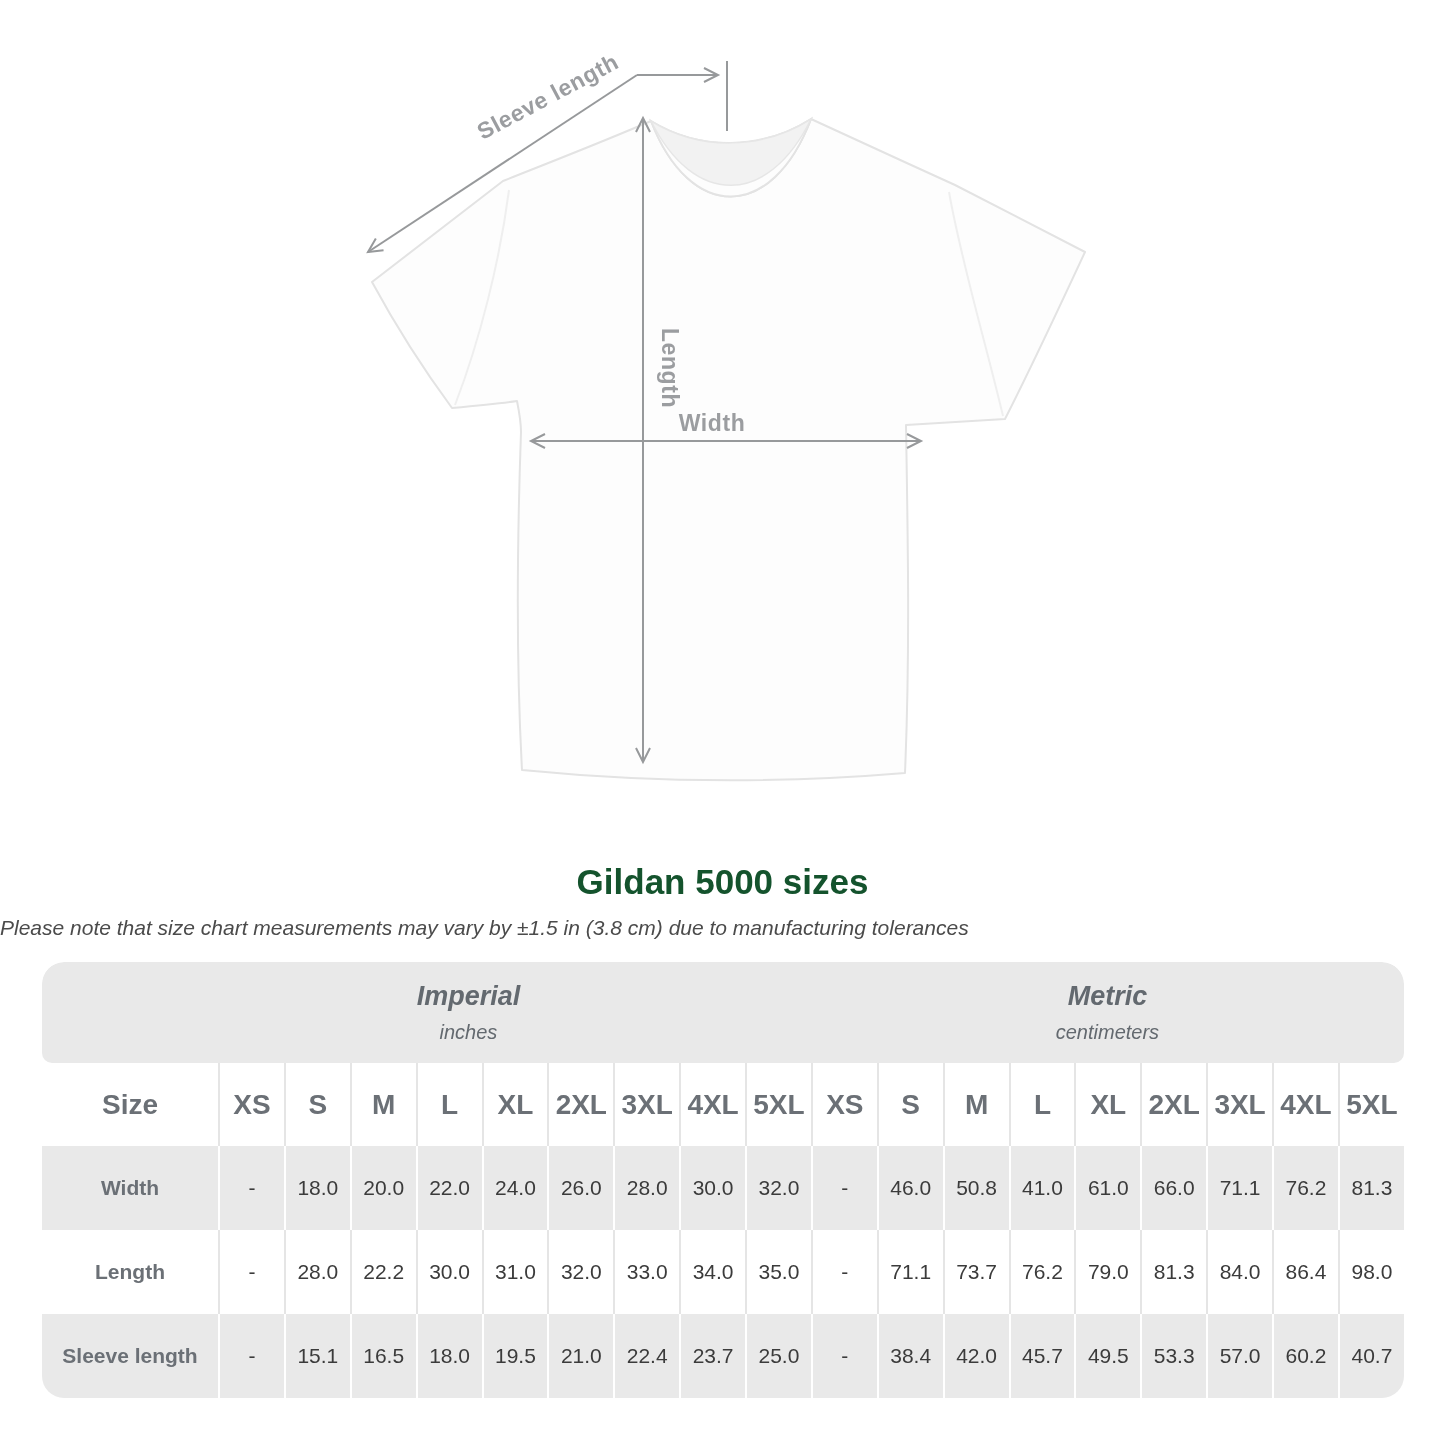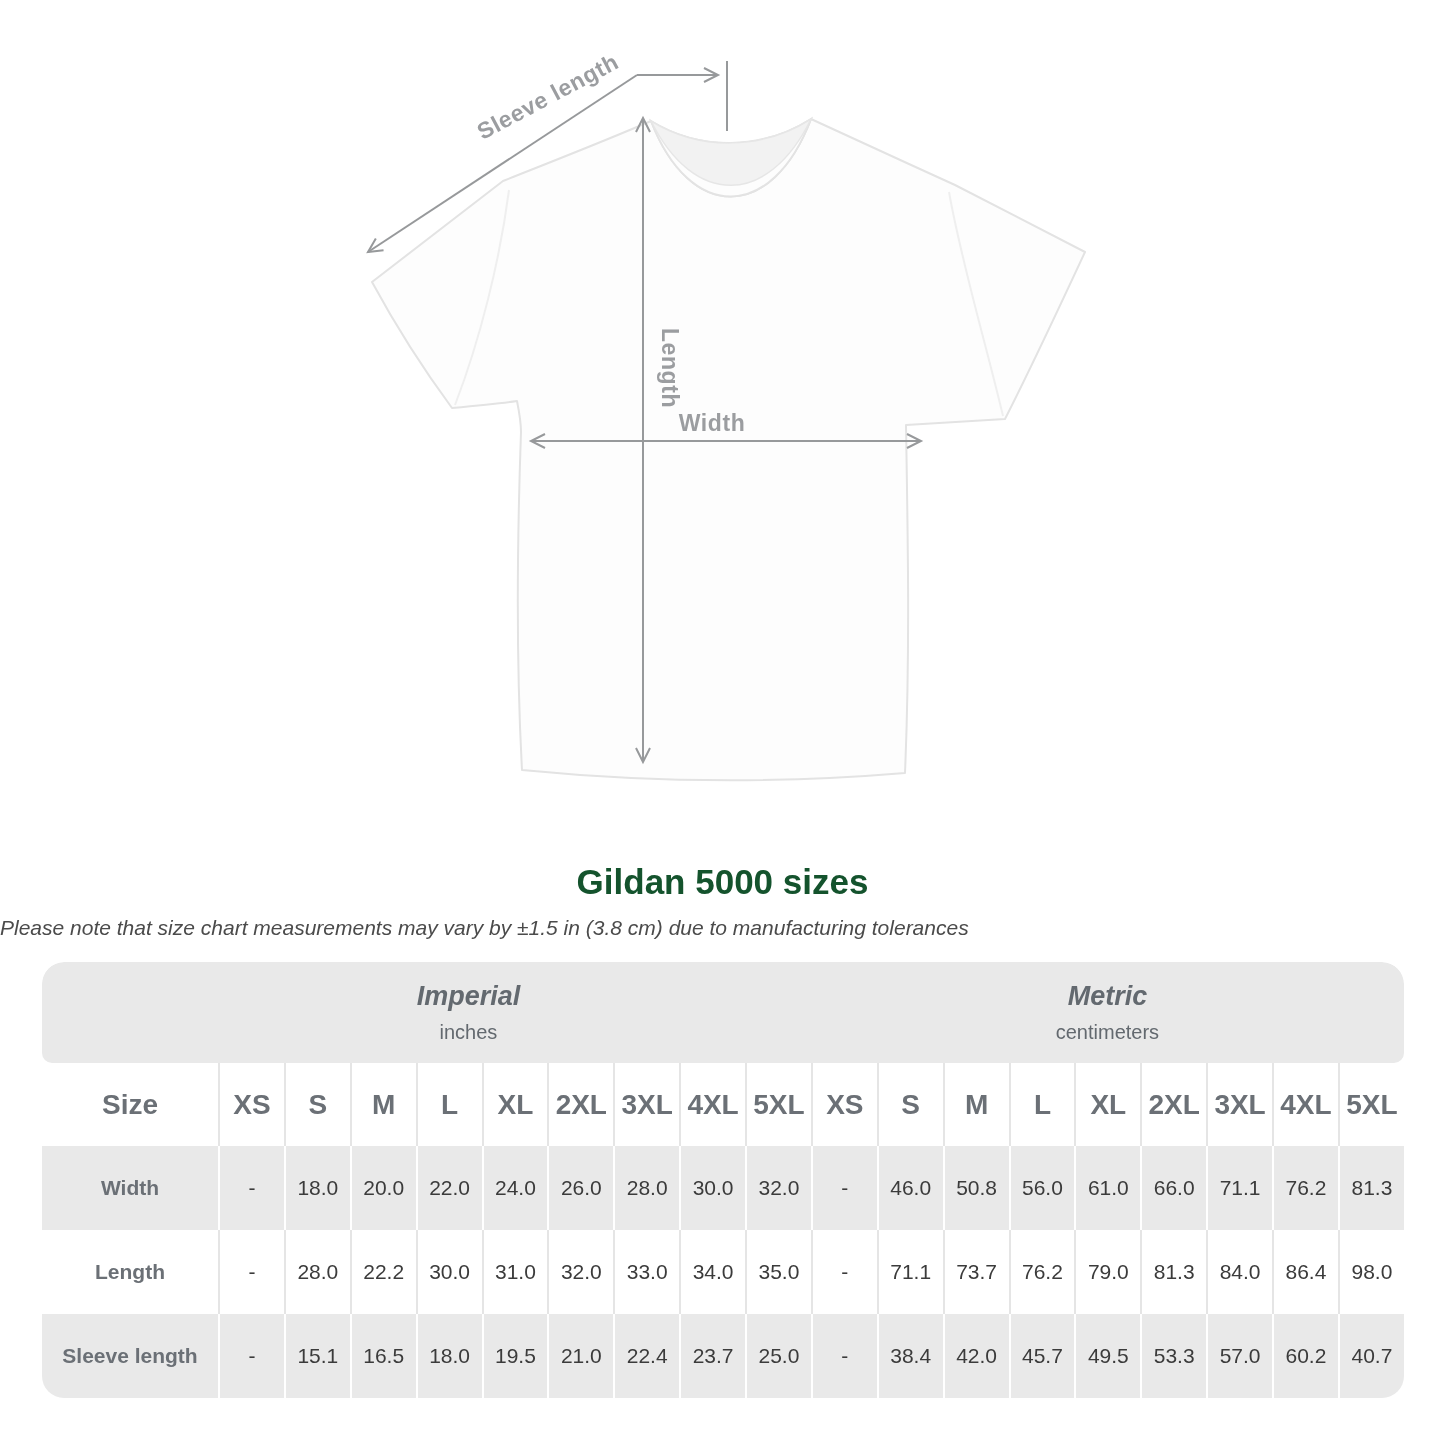--- a/index.html
+++ b/index.html
@@ -22,21 +22,21 @@
                  font-size:21px;font-style:italic;color:#4b4b4b;}
 
   
   .table-wrap{position:absolute;left:42px;top:962px;width:1362px;border-radius:22px;overflow:hidden;}
   table{width:100%;border-collapse:separate;border-spacing:0;table-layout:fixed;}
   col.c-label{width:176px;}
   th,td{text-align:center;vertical-align:middle;padding:0;}
 
   .group-row th{height:101px;background:#e9e9e9;color:#63696f;}
   .group-row .group-name{font-size:27px;font-weight:bold;font-style:italic;}
-  .group-row .group-sub{font-size:20px;margin-top:9px;font-weight:normal;}
+  .group-row .group-sub{font-size:20px;font-style:italic;margin-top:9px;font-weight:normal;}
   th.group-left{border-radius:22px 0 0 10px;padding-left:84px;}
   th.group-right{border-radius:0 22px 10px 0;}
 
   .size-row th{height:83px;background:#fff;font-size:28px;font-weight:bold;color:#6b7076;}
   .size-row > *:not(:first-child){border-left:2px solid #e5e5e5;}
 
   .data-row td, .data-row th{height:84px;font-size:21px;color:#3b3b3b;font-weight:normal;}
   .data-row th.rowlbl{font-weight:bold;color:#6b7076;font-size:21px;}
   .row-gray td, .row-gray th{background:#e9e9e9;}
   .row-white td, .row-white th{background:#fff;}
@@ -167,21 +167,21 @@
         <td>20.0</td>
         <td>22.0</td>
         <td>24.0</td>
         <td>26.0</td>
         <td>28.0</td>
         <td>30.0</td>
         <td>32.0</td>
         <td>-</td>
         <td>46.0</td>
         <td>50.8</td>
-        <td>56.0</td>
+        <td>41.0</td>
         <td>61.0</td>
         <td>66.0</td>
         <td>71.1</td>
         <td>76.2</td>
         <td>81.3</td>
       </tr>
 
       <tr class="data-row row-white">
         <th class="rowlbl">Length</th>
         <td>-</td>

